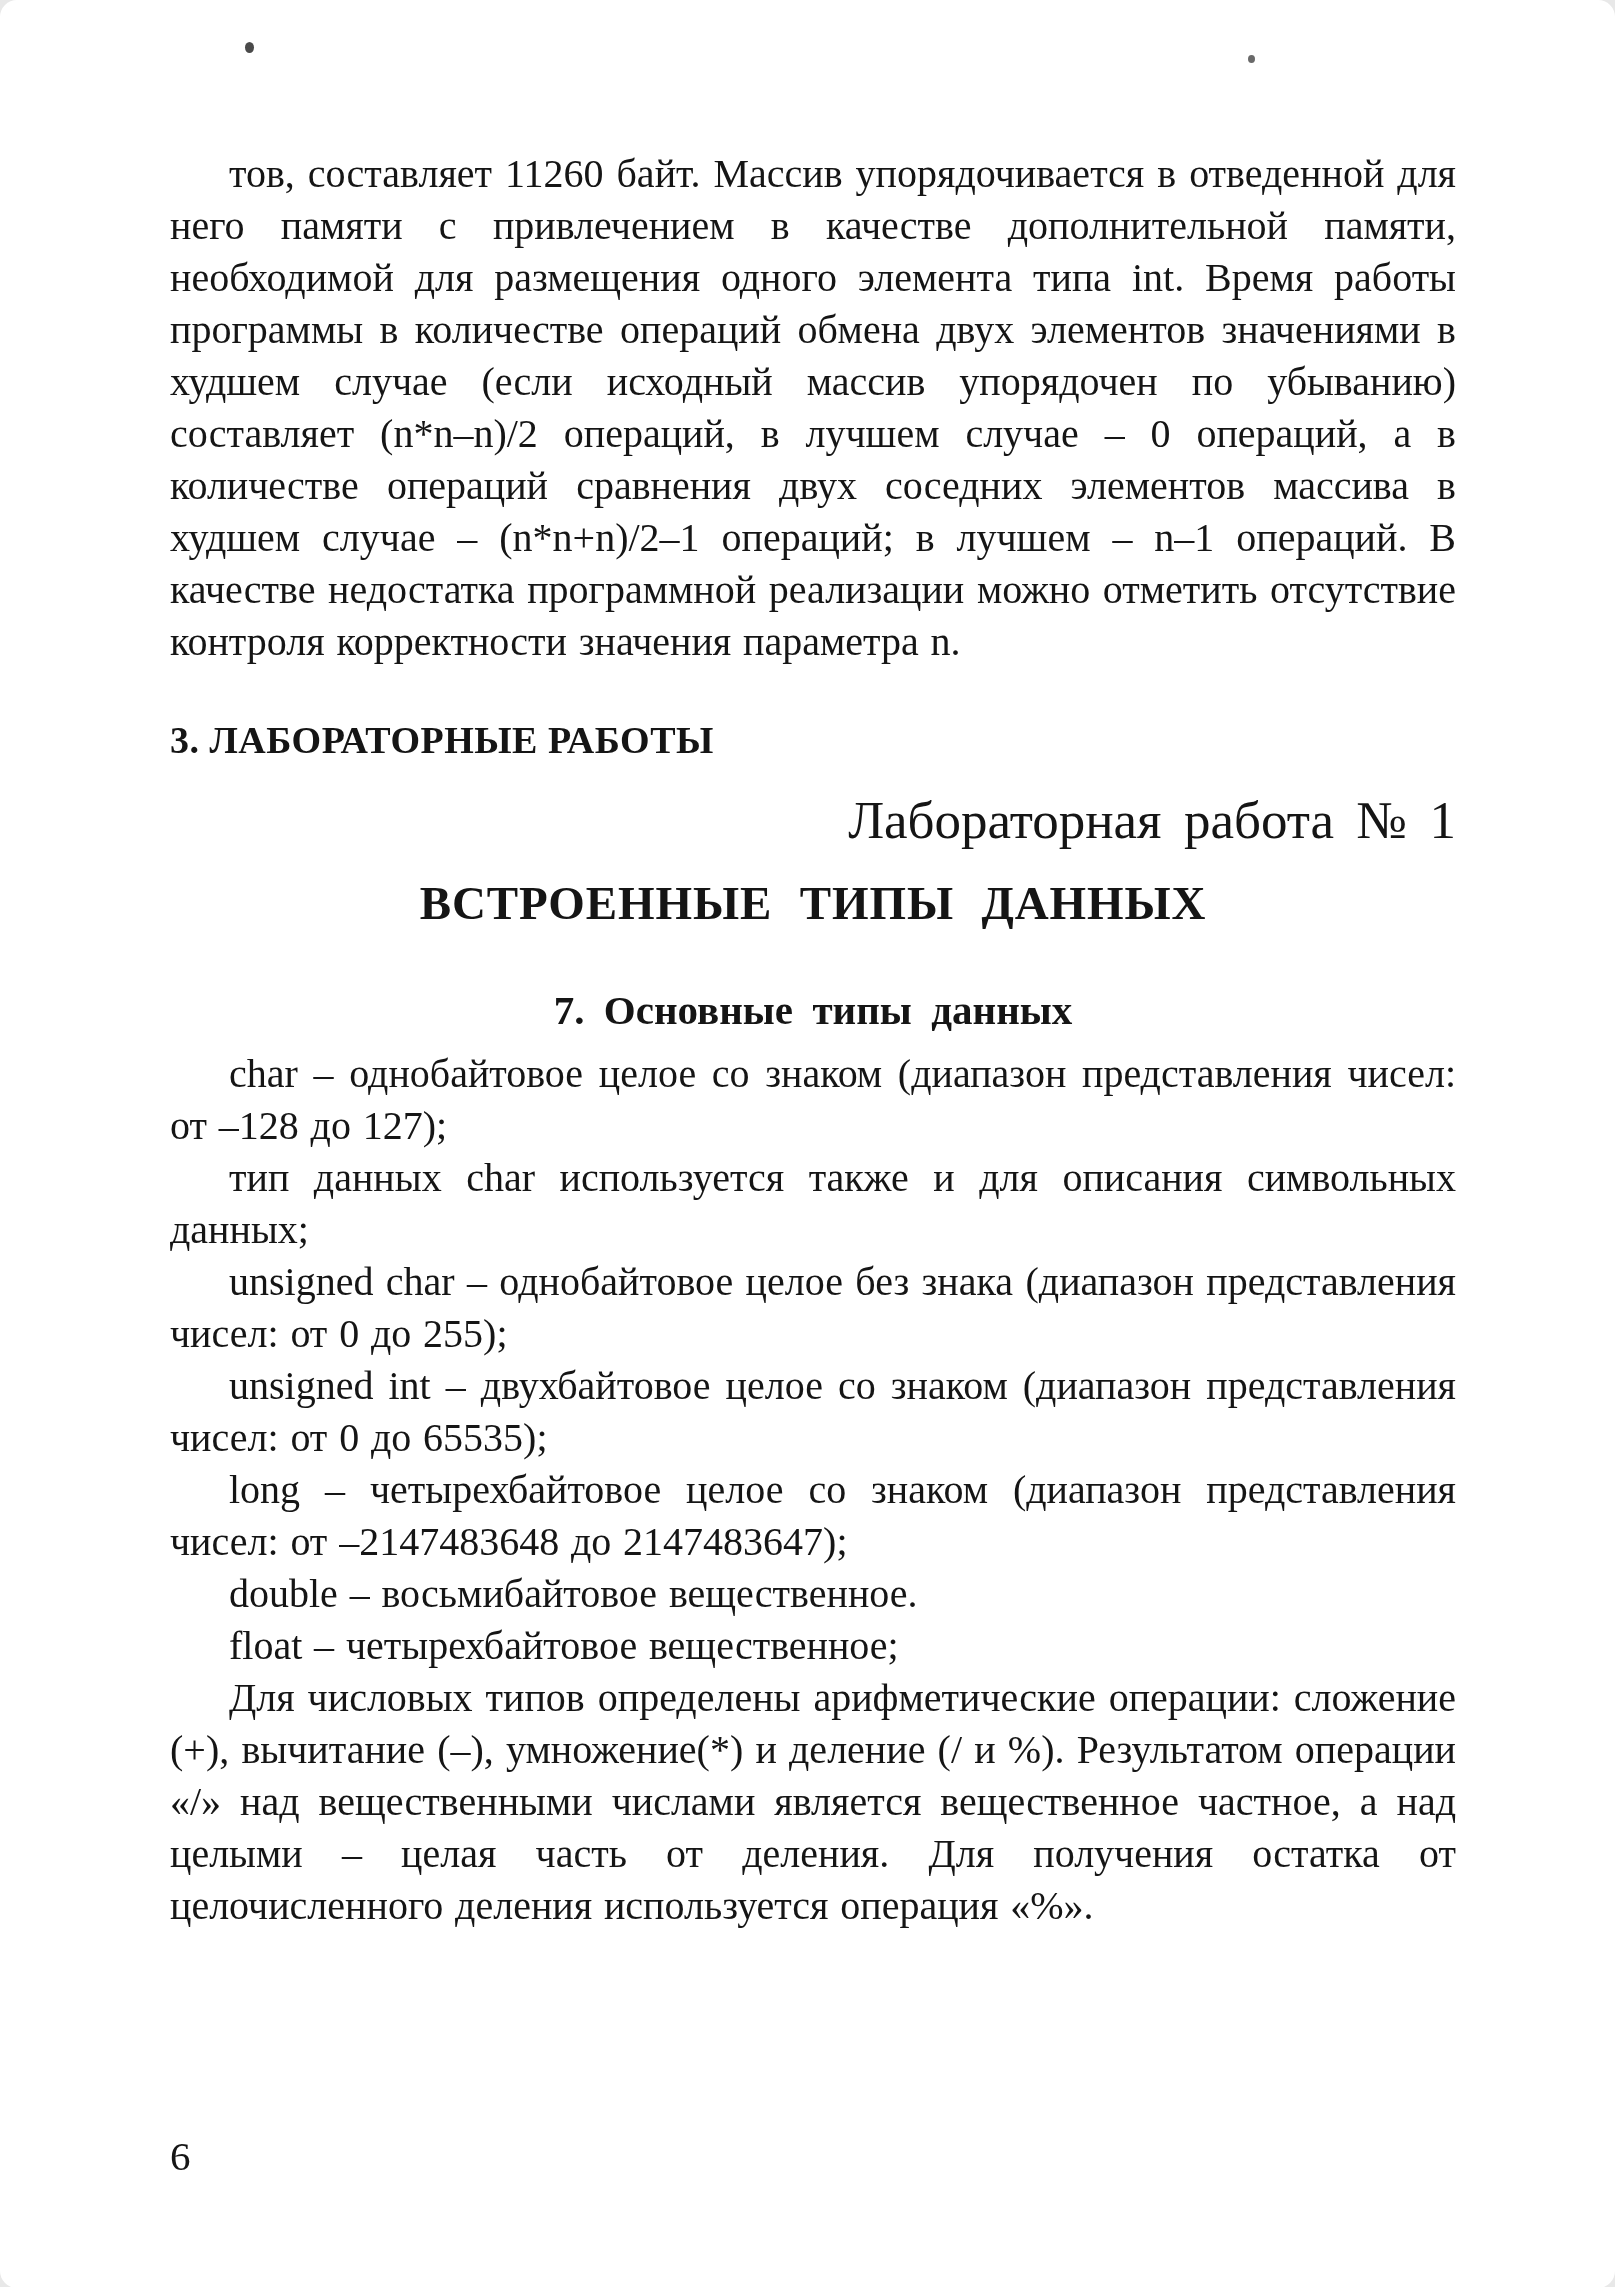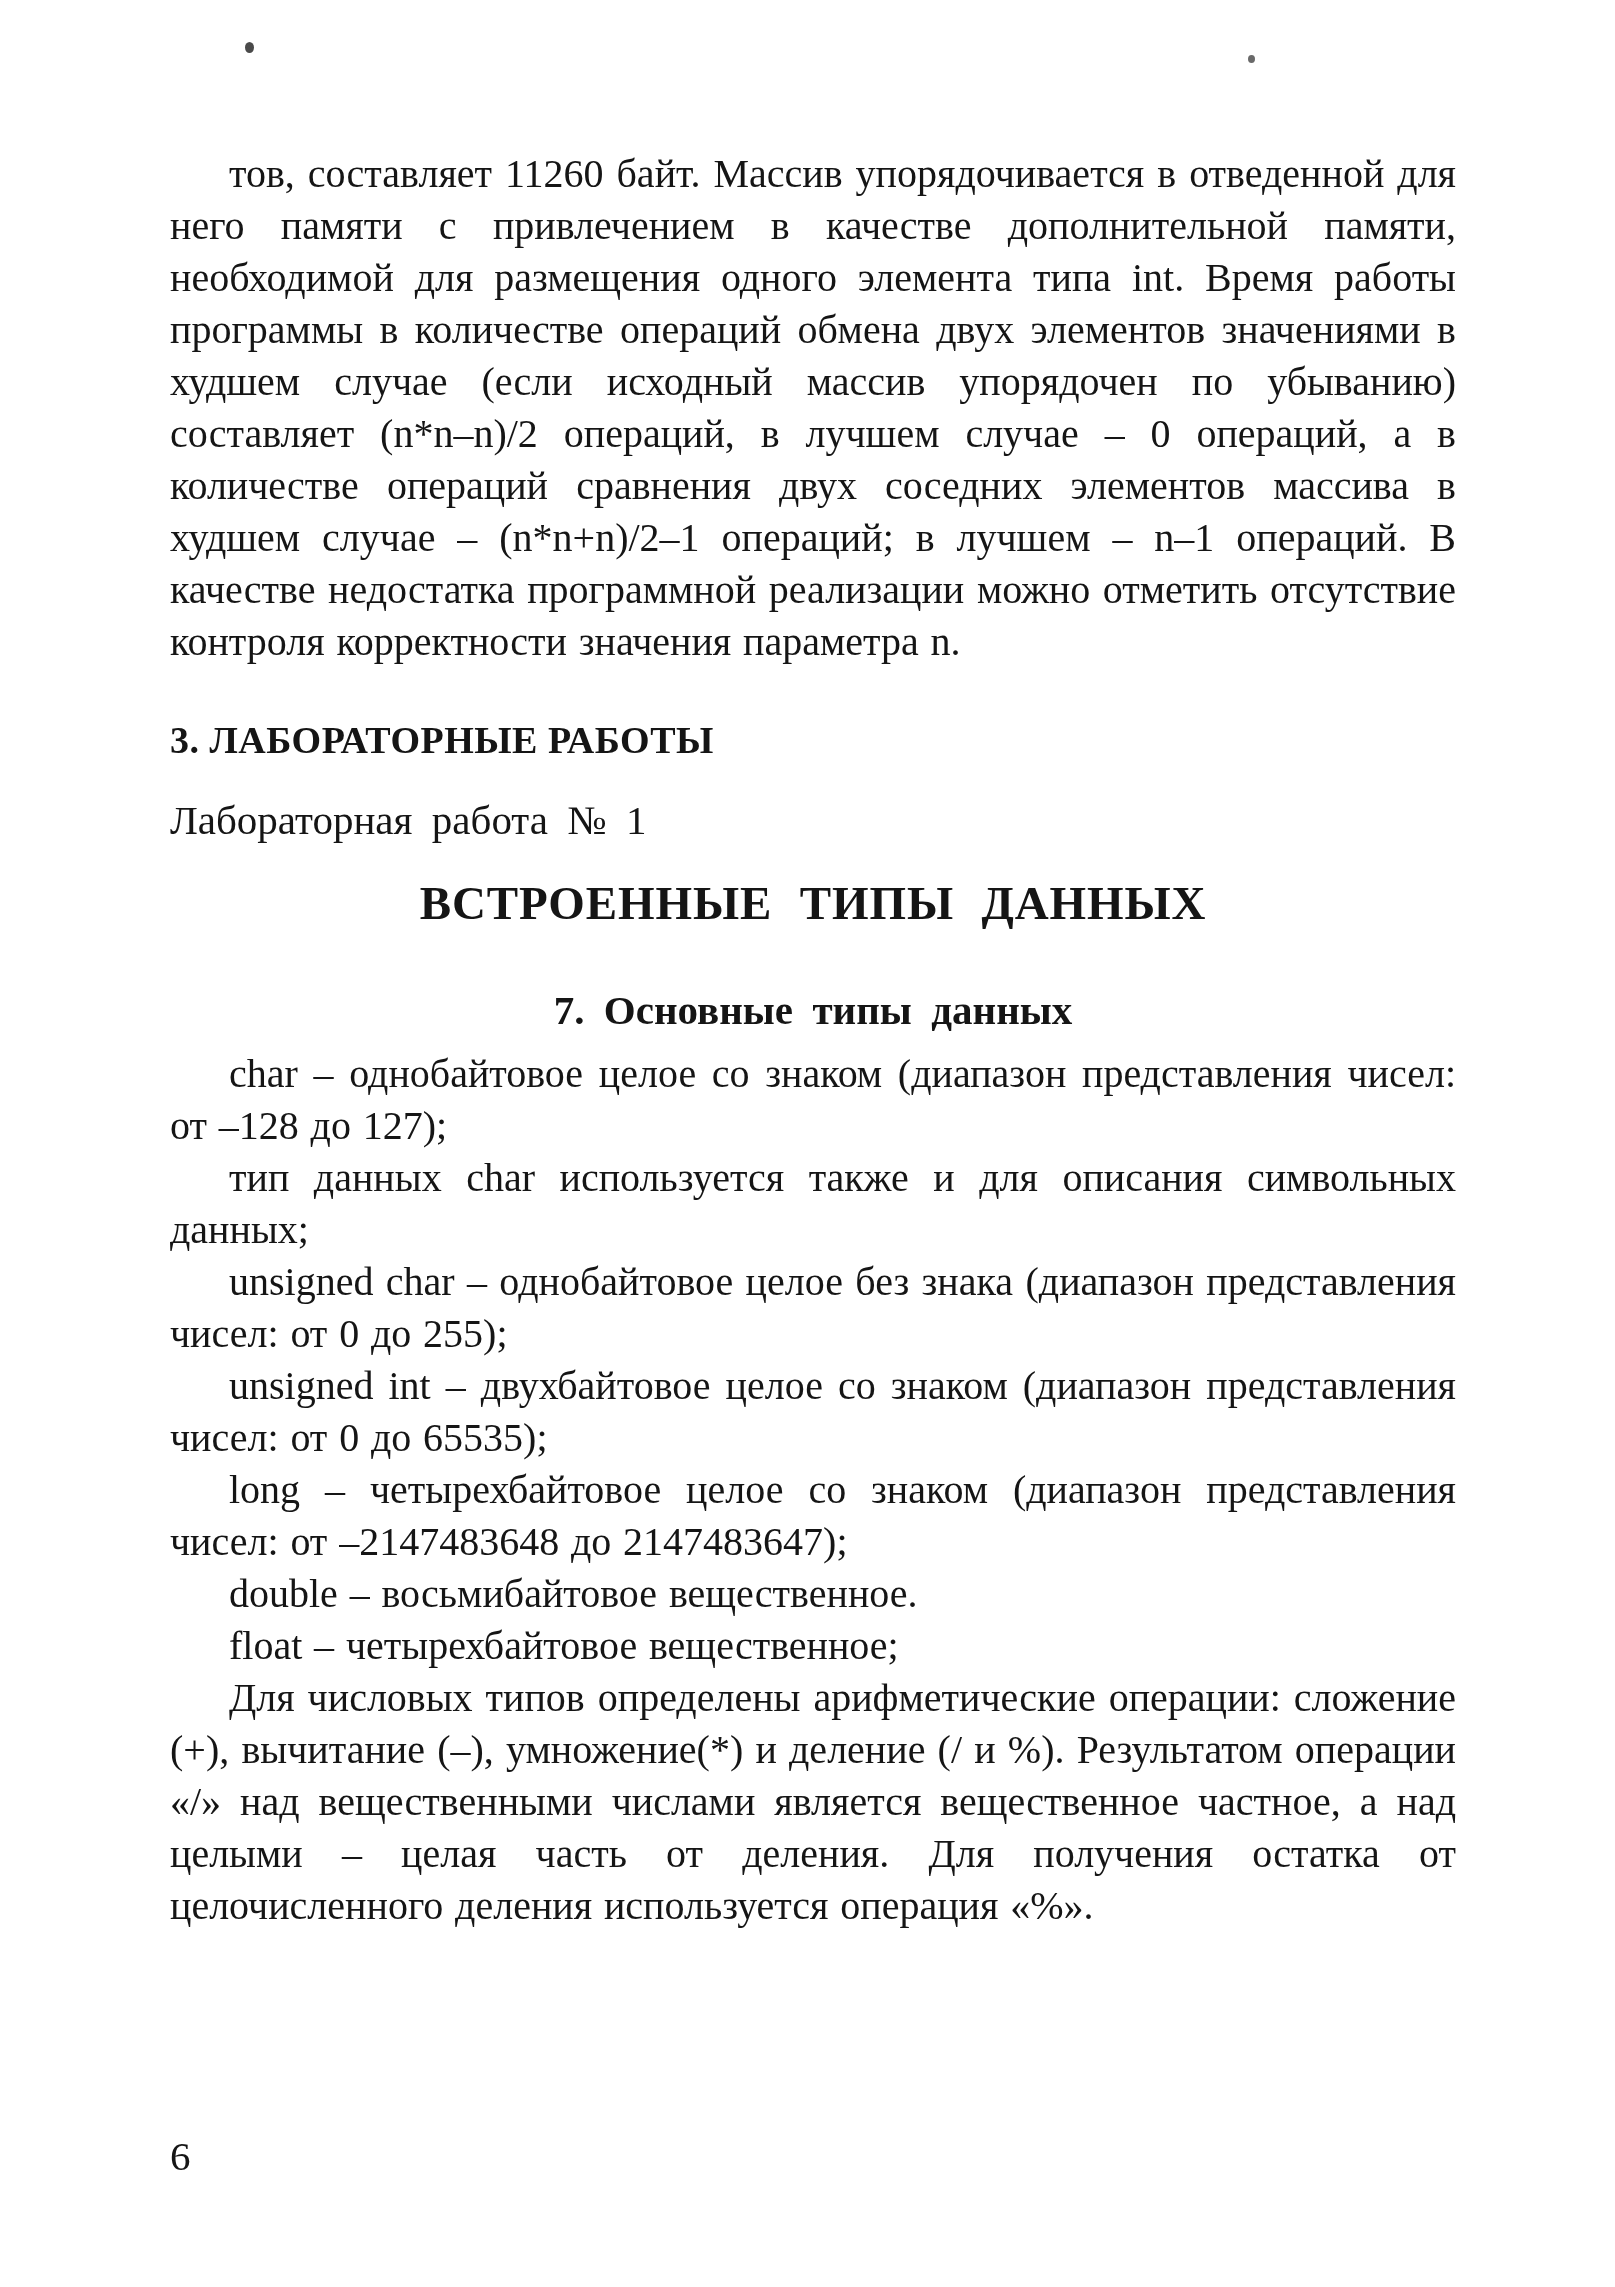--- a/index.html
+++ b/index.html
@@ -9,20 +9,21 @@
   }
   .page {
     position: relative;
     width: 1615px;
     height: 2288px;
     margin: 0 auto;
     background: #ffffff;
     color: #151515;
     font-family: "Liberation Serif", "DejaVu Serif", serif;
     overflow: hidden;
+    border-radius: 17px;
   }
   .content {
     padding: 148px 159px 0 170px;
   }
   p.body {
     margin: 0;
     font-size: 40px;
     line-height: 52px;
     text-align: justify;
     text-indent: 59px;
@@ -31,24 +32,24 @@
   .chapter {
     margin: 48px 0 0 0;
     font-size: 38px;
     line-height: 48px;
     font-weight: bold;
     text-align: left;
     letter-spacing: 0.5px;
   }
   .lab-title {
     margin: 31px 0 0 0;
-    font-size: 41px;
+    font-size: 53px;
     line-height: 50px;
     font-weight: normal;
-    text-align: left;
+    text-align: right;
     word-spacing: 9.2px;
   }
   .main-title {
     margin: 31px 0 0 0;
     font-size: 47px;
     line-height: 55px;
     font-weight: bold;
     text-align: center;
     letter-spacing: 0.9px;
     word-spacing: 14.8px;

